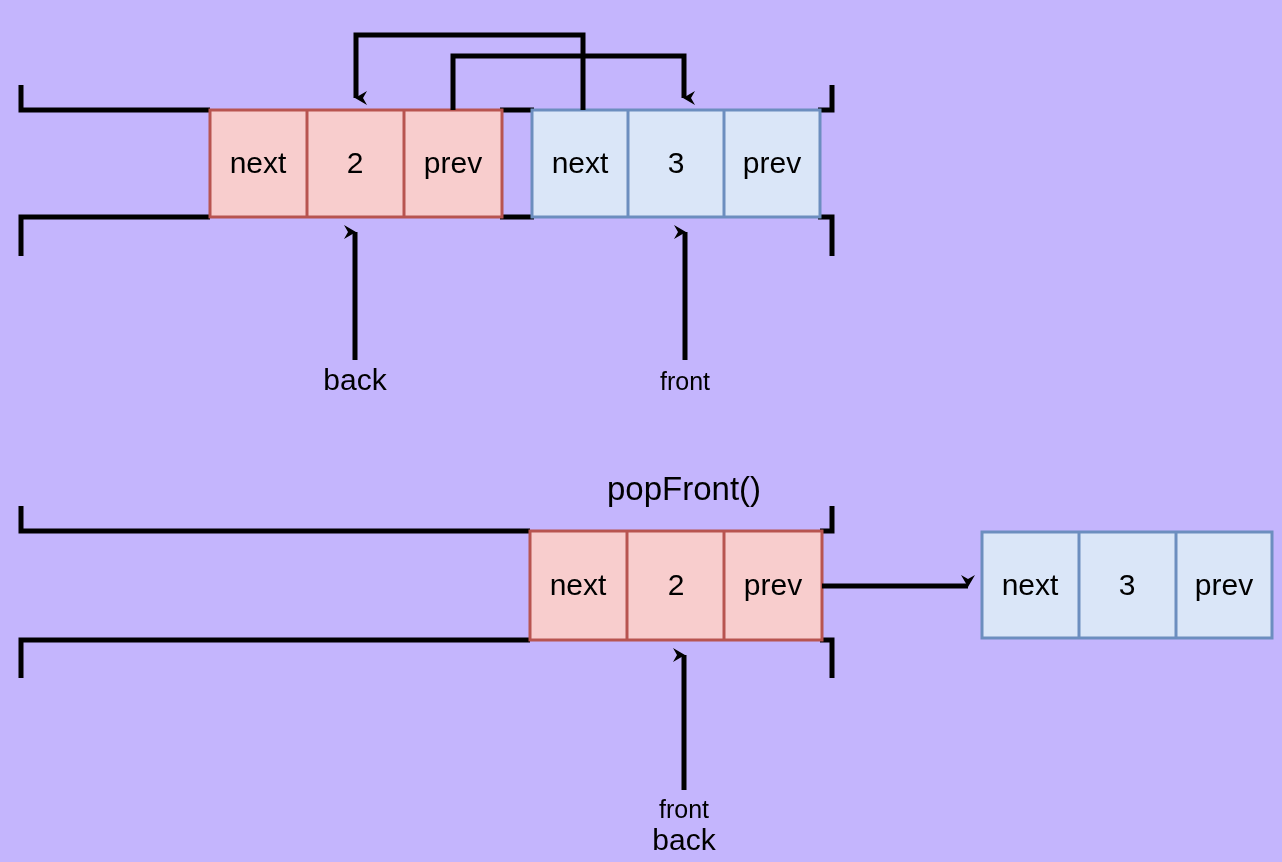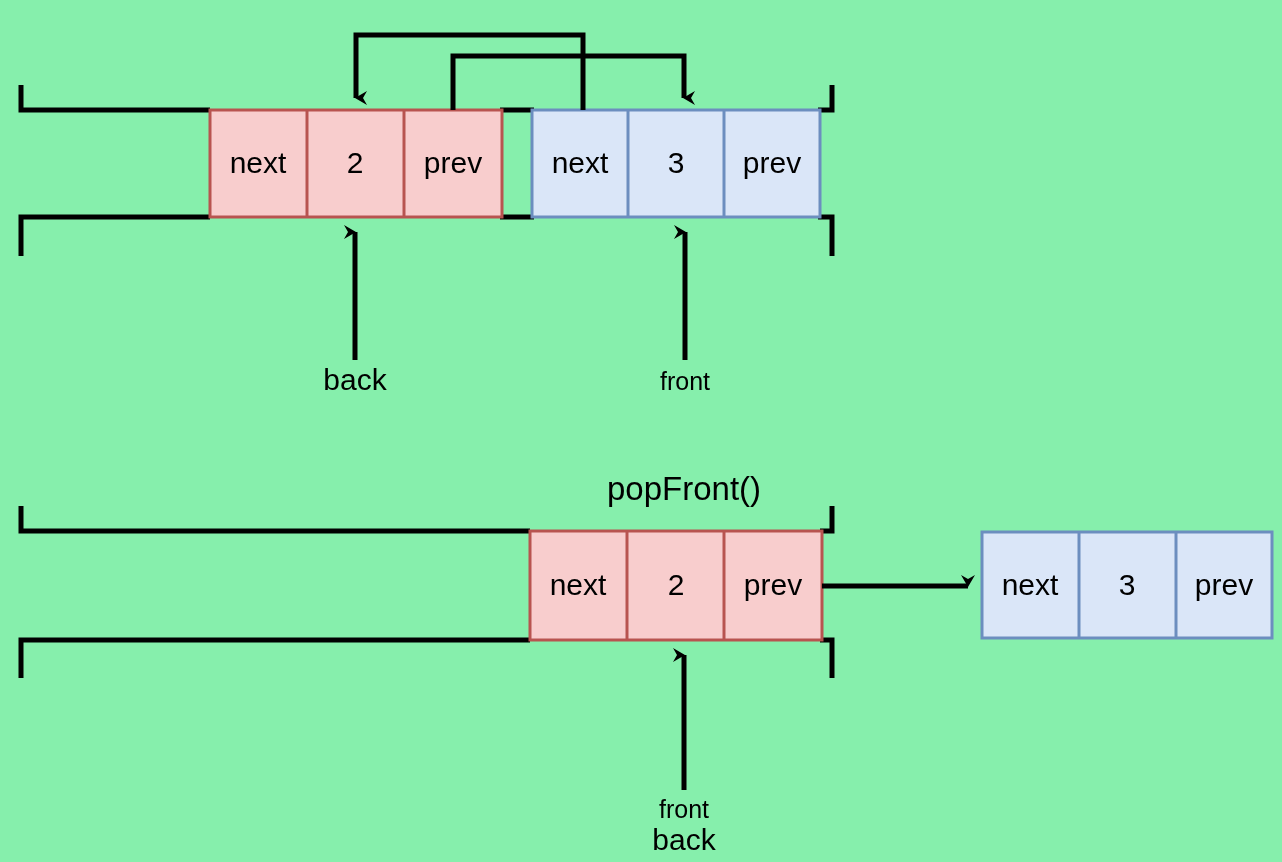--- a/index.html
+++ b/index.html
@@ -8,21 +8,21 @@
     padding: 0;
     background: #ffffff;
   }
   body {
     font-family: "Liberation Sans", sans-serif;
   }
   #stage {
     position: relative;
     width: 1282px;
     height: 862px;
-    background: #86efac;
+    background: #c4b5fd;
     overflow: hidden;
   }
   #stage svg {
     position: absolute;
     left: 0;
     top: 0;
     width: 1282px;
     height: 862px;
   }
   .node-cell-text {

